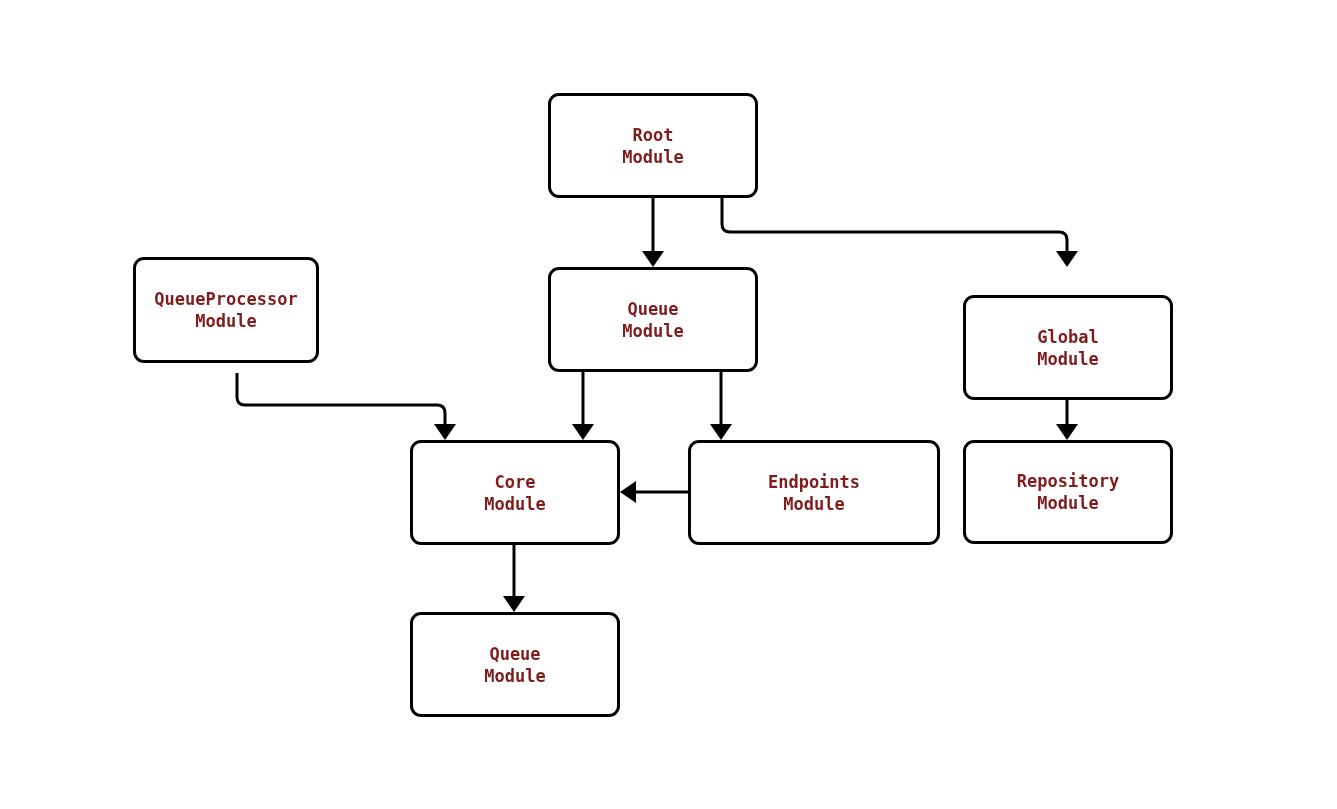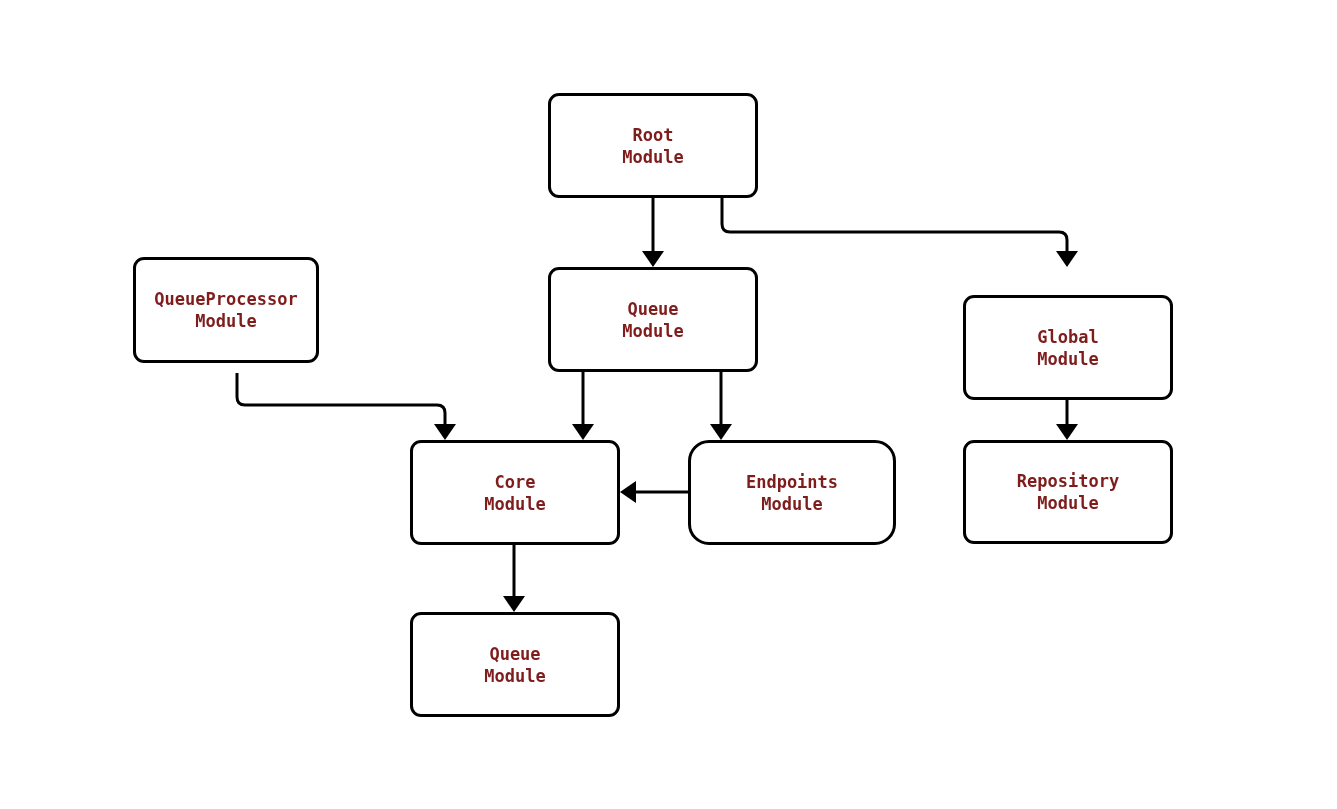--- a/index.html
+++ b/index.html
@@ -88,21 +88,21 @@
         <span>Module</span>
       </div>
       <div class="node" style="left: 963px; top: 267px; width: 210px; height: 105px; margin-top: 28px;">
         <span>Global</span>
         <span>Module</span>
       </div>
       <div class="node" style="left: 410px; top: 440px; width: 210px; height: 105px;">
         <span>Core</span>
         <span>Module</span>
       </div>
-      <div class="node" style="left: 688px; top: 440px; width: 208px; height: 105px; border-radius: 21px;">
+      <div class="node" style="left: 688px; top: 440px; width: 252px; height: 105px;">
         <span>Endpoints</span>
         <span>Module</span>
       </div>
       <div class="node" style="left: 963px; top: 440px; width: 210px; height: 104px;">
         <span>Repository</span>
         <span>Module</span>
       </div>
       <div class="node" style="left: 410px; top: 612px; width: 210px; height: 105px; justify-content: center;">
         <span>Queue</span>
         <span>Module</span>

